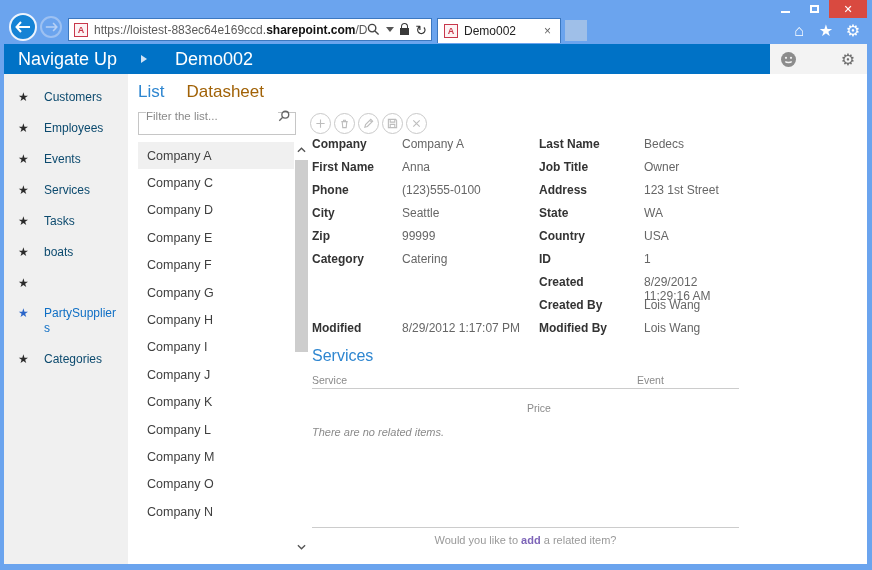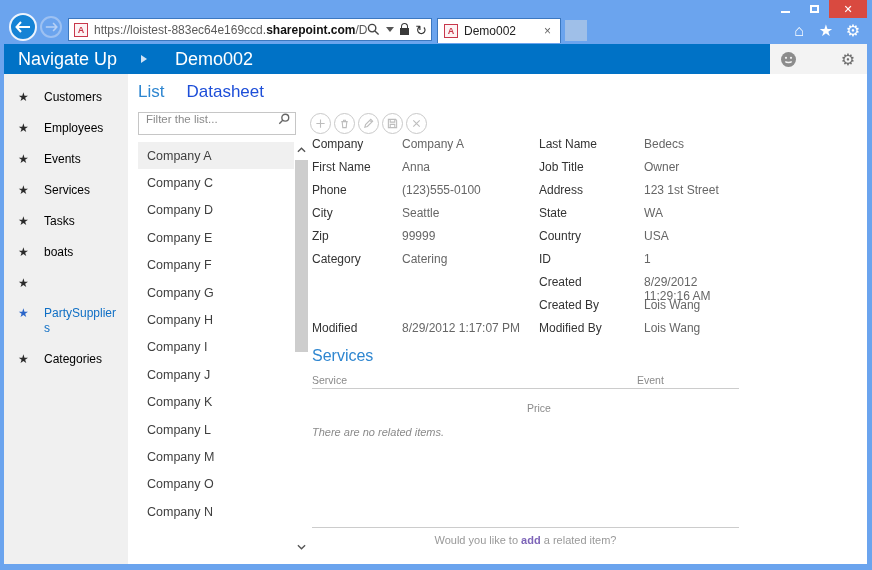--- a/index.html
+++ b/index.html
@@ -42,50 +42,50 @@
   .navup { margin-left:14px; }
   .navup-arrow { width:0; height:0; border-top:4px solid transparent; border-bottom:4px solid transparent; border-left:6px solid #cfe2f5; display:inline-block; margin-left:24px; }
   .suite-app { margin-left:28px; }
   .gear-dark { color:#6e6e6e; font-size:16px; }
 
   
   .content { position:absolute; left:4px; top:74px; width:863px; height:490px; display:flex; background:#fff; }
   .sidebar { width:124px; background:#f0f0f0; padding-top:8px; flex:none; }
   .side-item { display:flex; padding:8px 6px 8px 14px; cursor:pointer; }
   .side-star { width:26px; flex:none; font-size:12px; color:#2b2b2b; }
-  .side-label { font-size:12px; color:#000000; line-height:1.25; word-break:break-all; }
+  .side-label { font-size:12px; color:#0c4a6e; line-height:1.25; word-break:break-all; }
   .side-item.sel .side-star { color:#2b66c9; }
   .side-item.sel .side-label { color:#0f6fc5; }
 
   .main { position:relative; flex:1; background:#fff; }
   .view-tabs { position:absolute; left:10px; top:8px; display:flex; gap:22px; font-size:17px; }
-  .view-tab { color:#1d4ed8; cursor:pointer; }
+  .view-tab { color:#a16207; cursor:pointer; }
   .view-tab.active { color:#2e86d0; }
 
-  .filter-box { position:absolute; left:10px; top:38px; width:158px; height:23px; border:1px solid #c6c6c6; background:#fff; display:flex; align-items:flex-start; padding:0 5px 0 7px; }
+  .filter-box { position:absolute; left:10px; top:38px; width:158px; height:23px; border:1px solid #c6c6c6; background:#fff; display:flex; align-items:flex-end; padding:0 5px 12px 7px; }
   .filter-input { border:none; outline:none; flex:1; font-size:11.5px; color:#444; font-family:inherit; min-width:0; }
   .filter-input::placeholder { color:#8a8a8a; }
 
   .action-bar { position:absolute; left:182px; top:39px; display:flex; gap:3px; }
   .act-btn { width:21px; height:21px; border:1px solid #c9c9c9; border-radius:50%; display:flex; align-items:center; justify-content:center; background:#fff; }
   .act-btn svg { stroke:#bdbdbd; fill:none; stroke-width:1.2; }
 
   .rec-list { position:absolute; left:10px; top:68px; width:171px; height:412px; display:flex; }
   .rec-items { flex:1; overflow:hidden; }
   .rec-item { height:27.4px; display:flex; align-items:center; padding-left:9px; font-size:12.5px; color:#3f3f3f; cursor:pointer; }
   .rec-item.sel { background:#f0f0f0; }
   .scrollbar { width:15px; flex:none; position:relative; background:#fff; }
   .sb-arrow { position:absolute; left:0; width:15px; height:15px; display:flex; align-items:center; justify-content:center; }
   .sb-arrow svg { stroke:#555; fill:none; stroke-width:1.5; }
   .sb-up { top:0; }
   .sb-down { bottom:0; }
   .sb-thumb { position:absolute; left:1px; width:13px; top:18px; height:192px; background:#cdcdcd; }
 
   .detail { position:absolute; left:184px; top:63px; width:428px; display:grid; grid-template-columns:90px 137px 105px 1fr; grid-auto-rows:23px; font-size:12px; align-items:start; }
-  .d-label { font-weight:normal; color:#333; }
+  .d-label { font-weight:bold; color:#333; }
   .d-value { color:#666; }
 
   .related-title { position:absolute; left:184px; top:273px; font-size:16px; color:#2e86d0; }
   .rel-headers { position:absolute; left:184px; top:300px; width:427px; font-size:10.5px; color:#8a8a8a; }
   .rel-h-service { position:absolute; left:0; }
   .rel-h-price { position:absolute; left:215px;margin-top:28px; }
   .rel-h-event { position:absolute; left:325px; }
   .rel-rule-top { position:absolute; left:184px; top:314px; width:427px; border-top:1px solid #ccc; }
   .rel-empty { position:absolute; left:184px; top:320px; font-size:11px; font-style:italic; color:#8a8a8a;margin-top:32px; }
   .rel-rule-bottom { position:absolute; left:184px; top:453px; width:427px; border-top:1px solid #ccc; }

